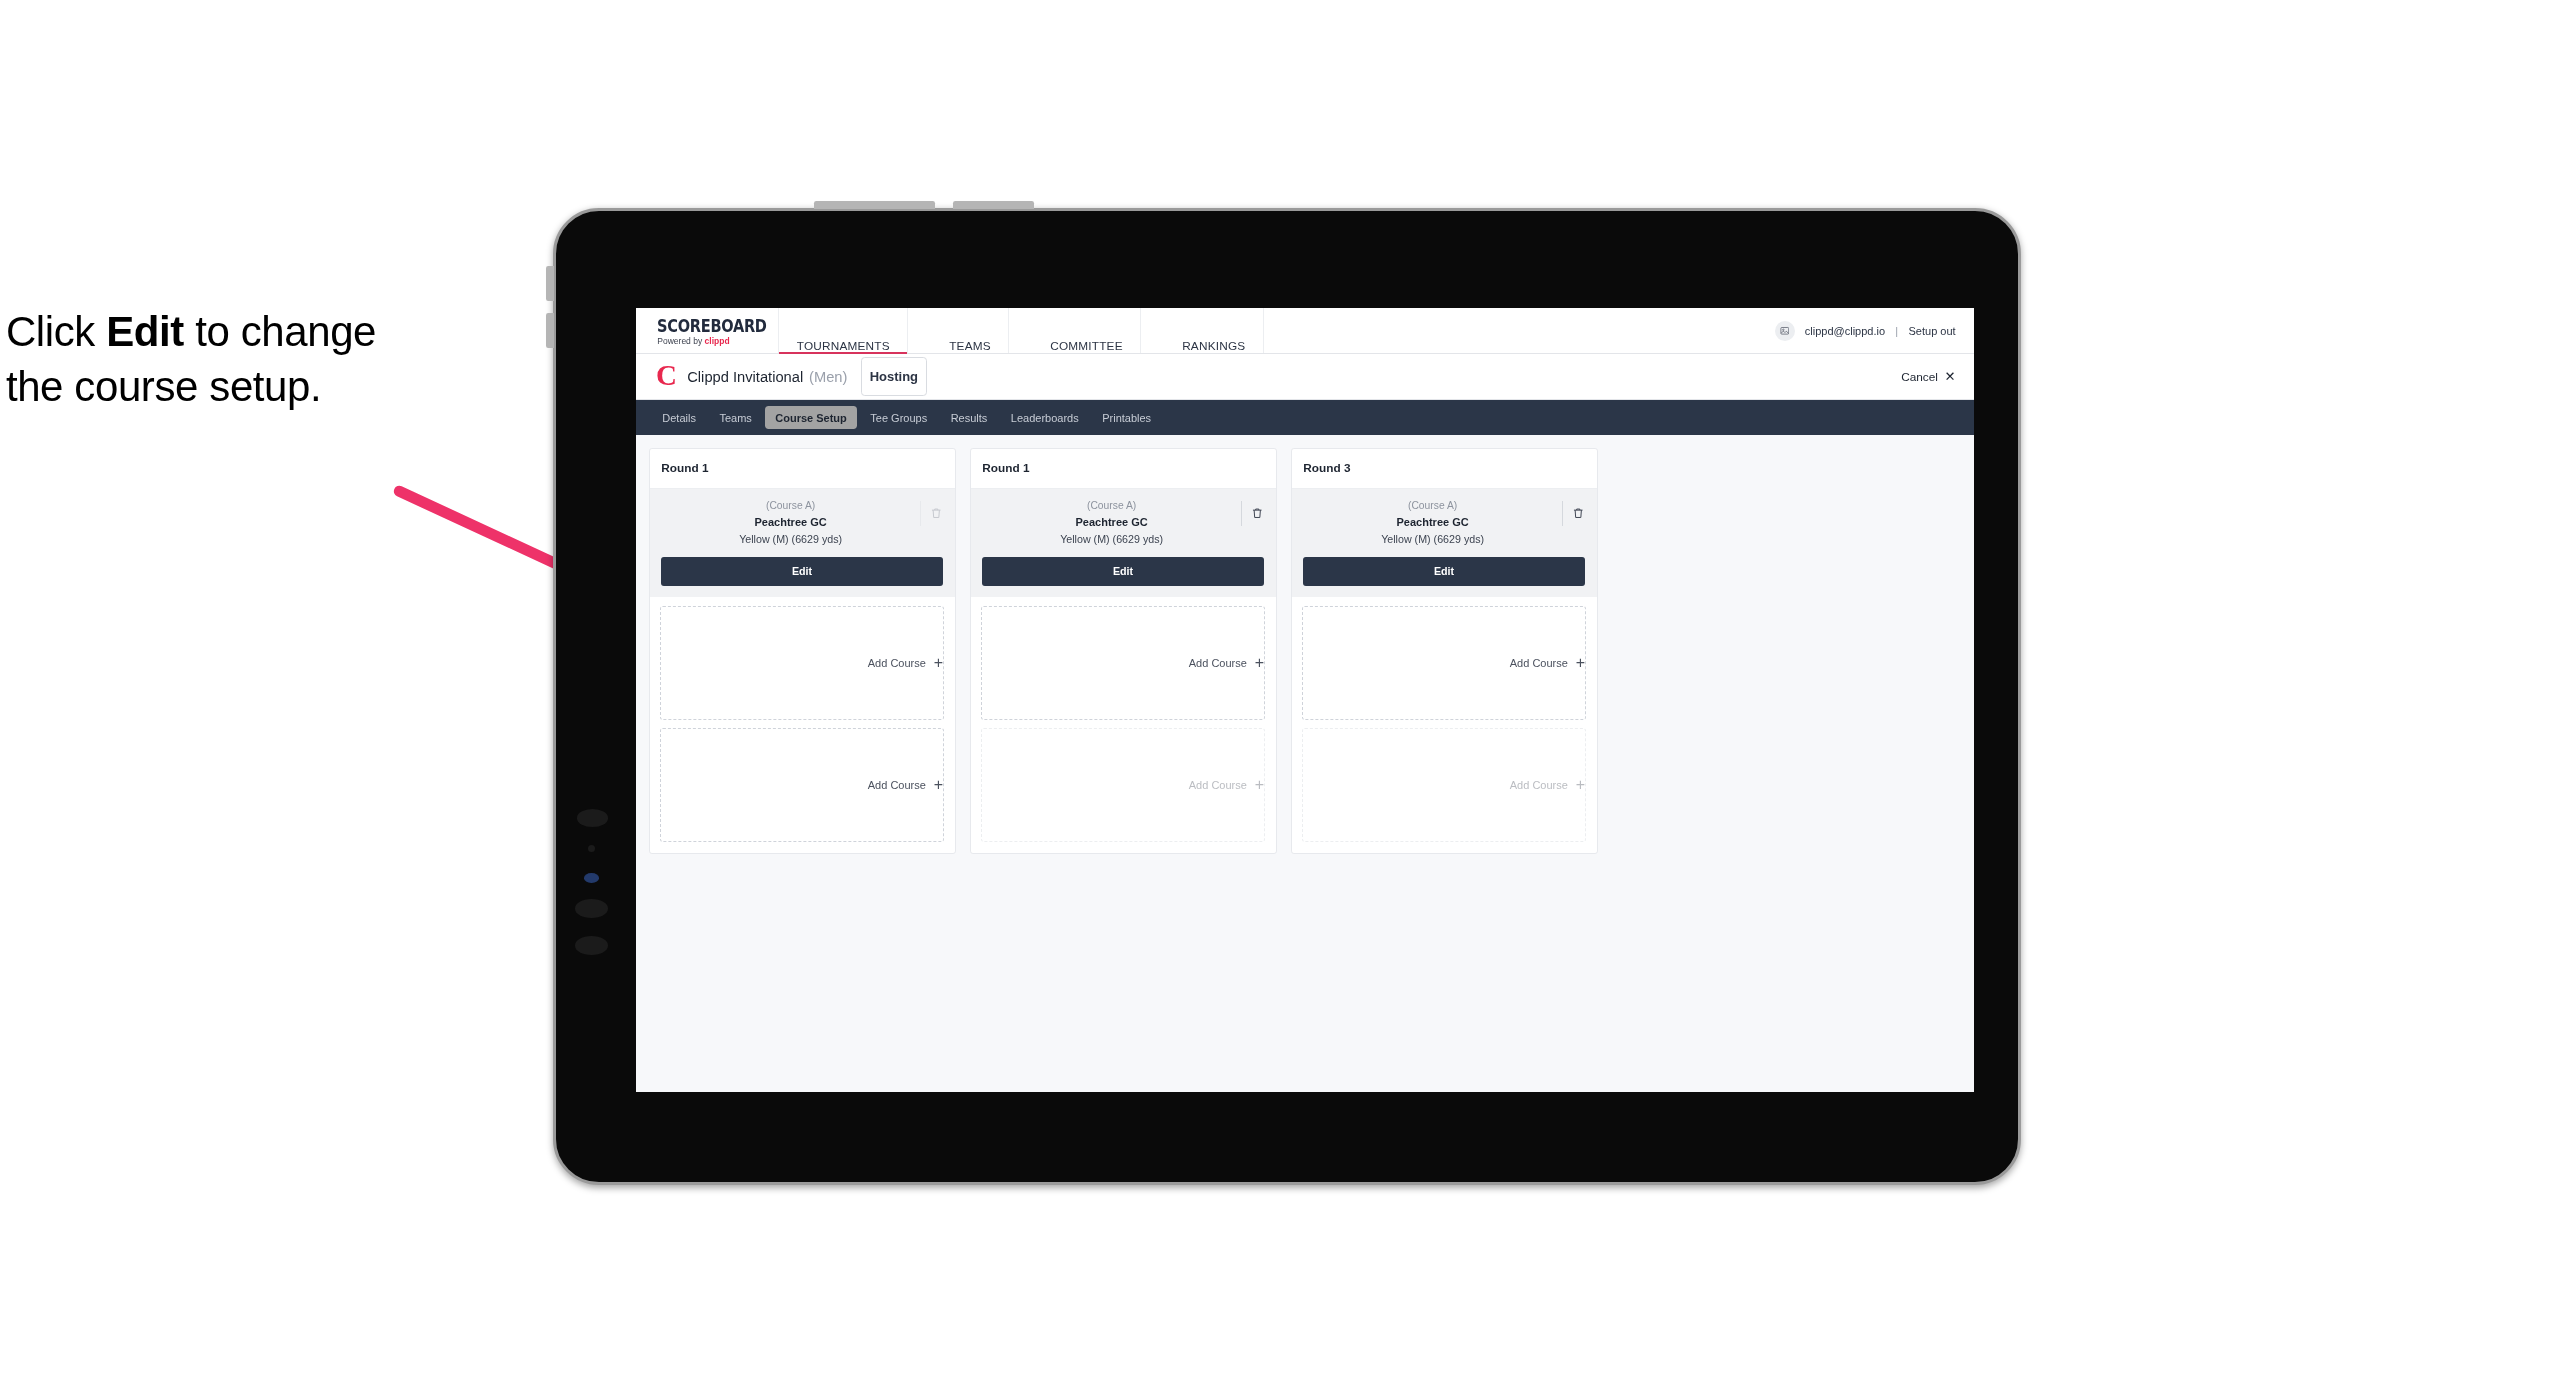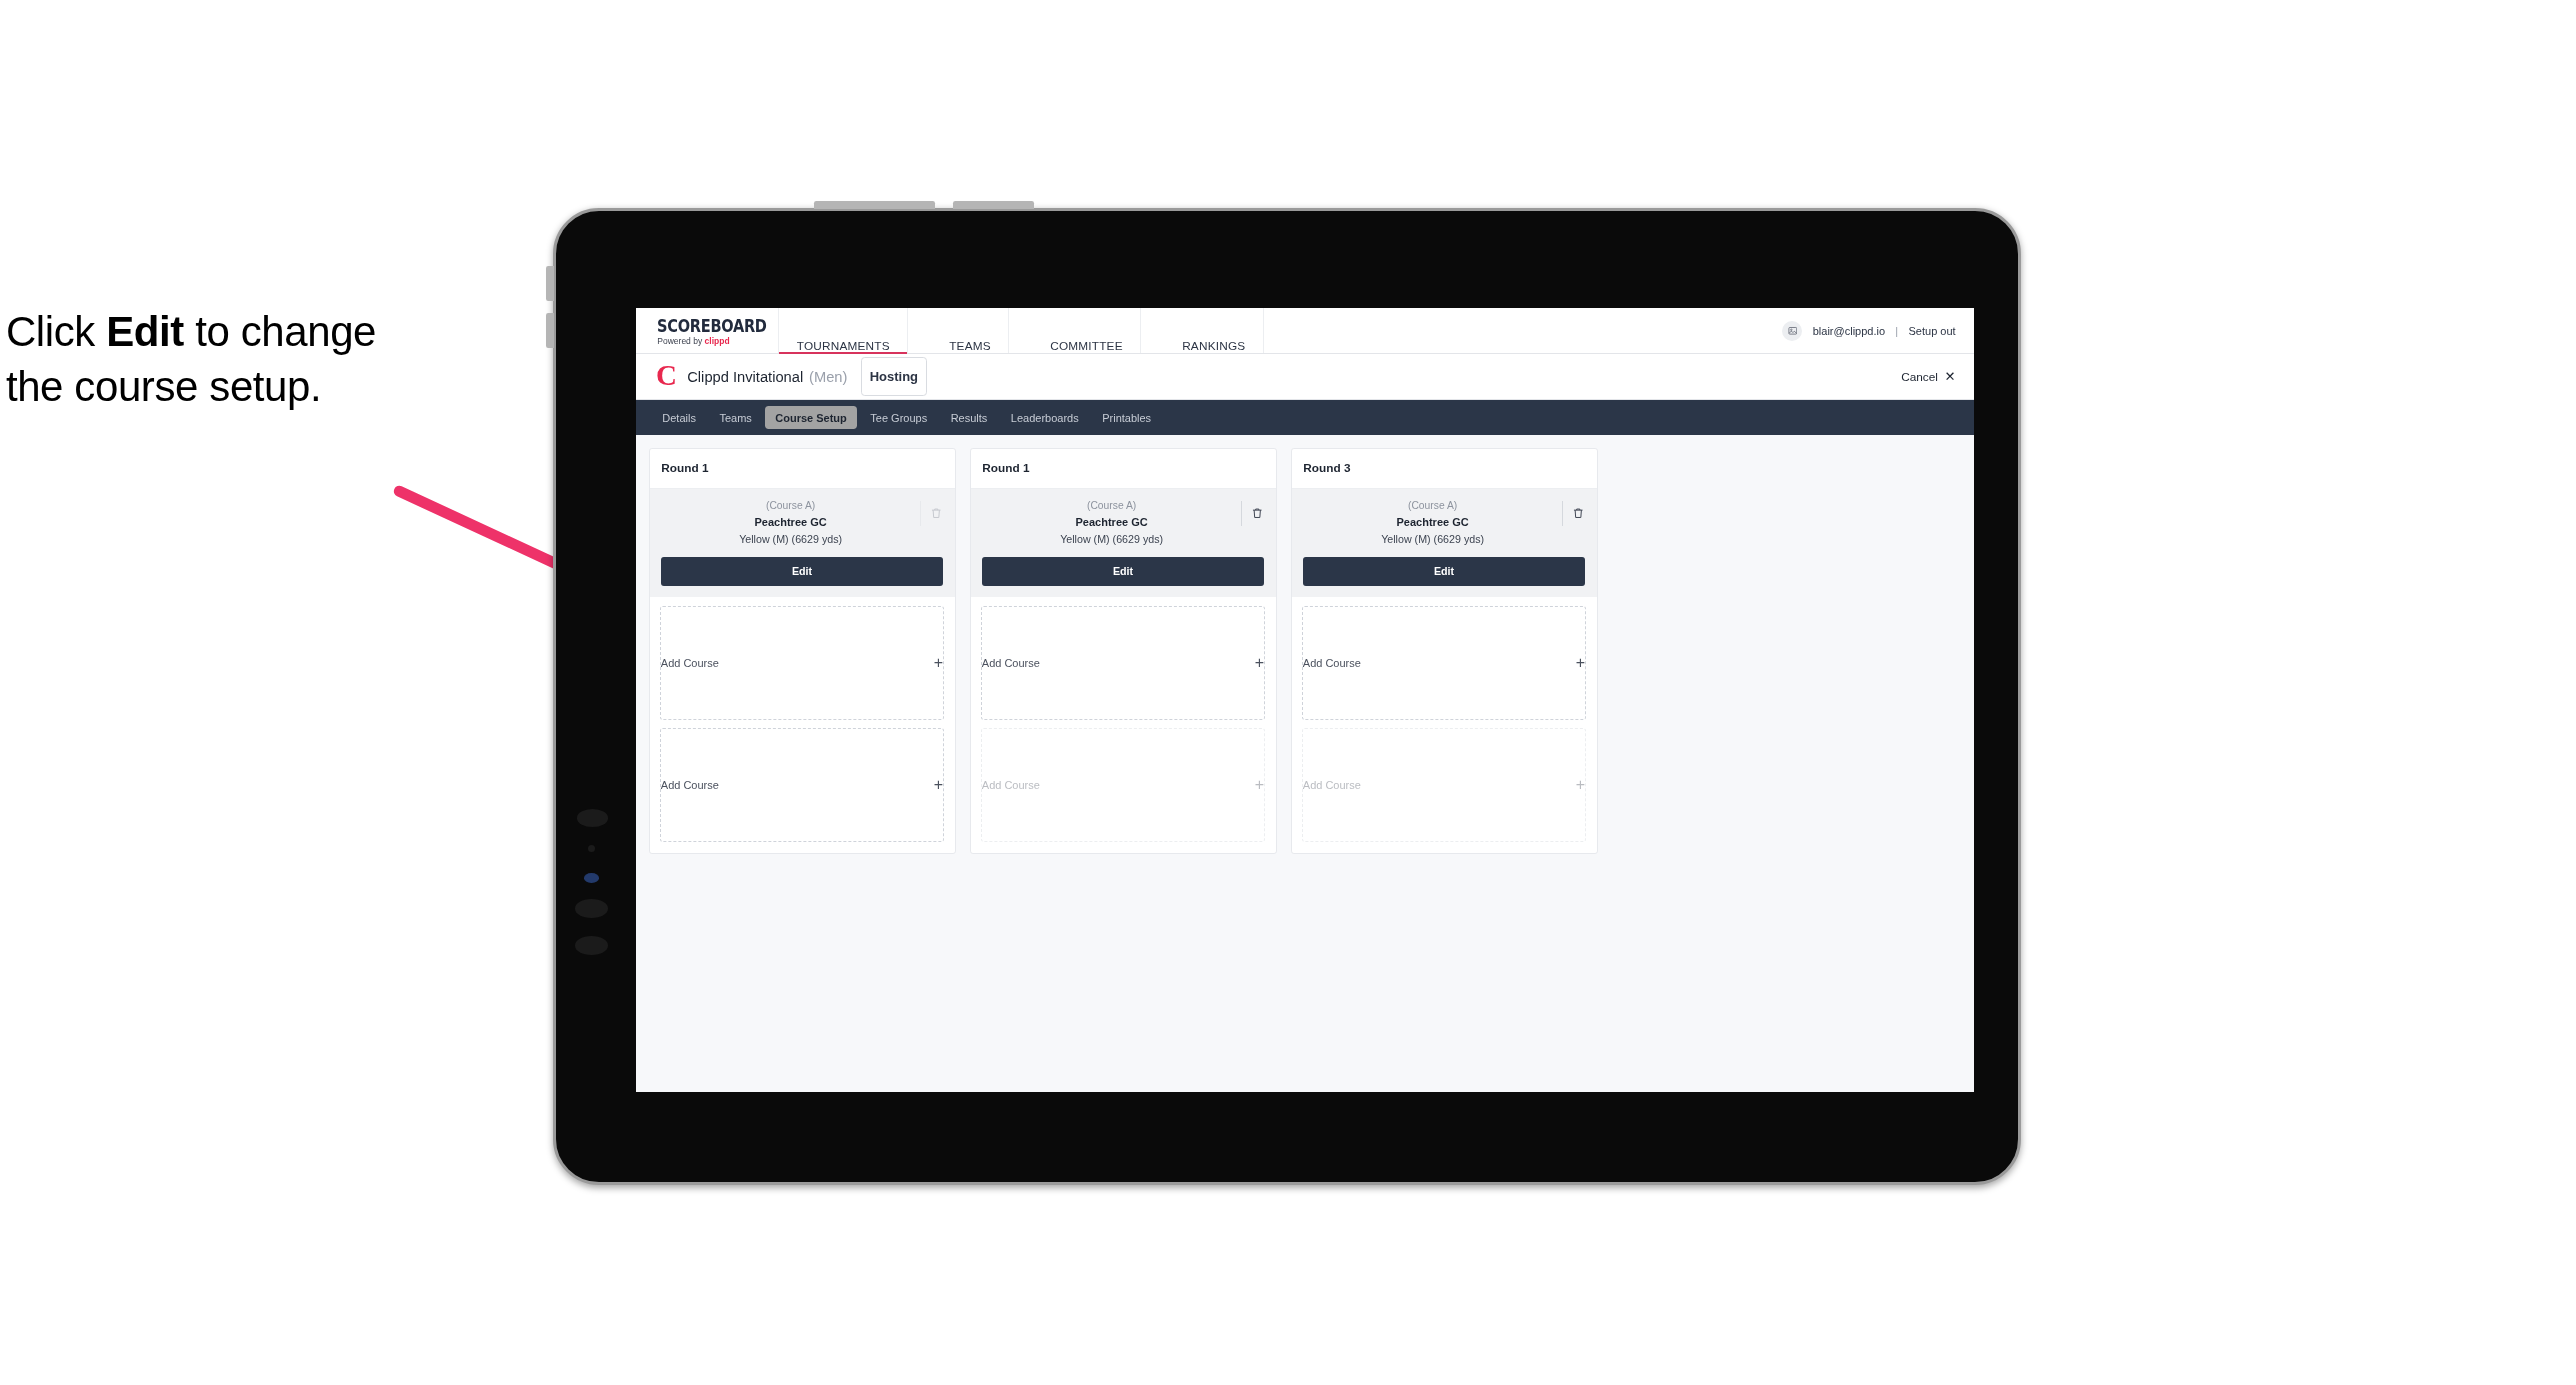--- a/index.html
+++ b/index.html
@@ -289,21 +289,21 @@
     font-size: 10.7px;
     font-weight: 700;
     cursor: pointer;
   }
 
   .add-course {
     margin-top: 8.8px;
     height: 114px;
     border: 0.7px dashed #cfd3da;
     border-radius: 2.9px;
-    display: flex; align-items: center; justify-content: space-between;
+    display: flex; align-items: center; justify-content: flex-end;
     gap: 8px;
     cursor: pointer;
     background: #ffffff;
   }
   .add-course.muted { opacity: 0.38; }
   .add-course .ac-label { font-size: 11px; color: #4b515e; }
   .add-course .ac-plus  { font-size: 16px; color: #4b515e; line-height: 1; font-weight: 300; }
 </style>
 </head>
 <body>
@@ -354,21 +354,21 @@
         </div>
 
         <div id="topnav-right">
           <div id="avatar">
             <svg viewBox="0 0 16 16" fill="none" stroke="#5b616d" stroke-width="1.3">
               <rect x="1.5" y="2.5" width="13" height="11" rx="1.5"></rect>
               <circle cx="5.6" cy="6.3" r="1.2"></circle>
               <path d="M2 12l3.6-3.6 2.6 2.6 2.3-2.3L14 12"></path>
             </svg>
           </div>
-          <span id="user-email">blair@clippd.io</span>
+          <span id="user-email">clippd@clippd.io</span>
           <span id="divider-pipe">|</span>
           <span id="signout">Setup out</span>
         </div>
       </div>
 
       <div id="titlebar">
         <div id="clippd-c">C</div>
         <span id="tourn-name">Clippd Invitational</span>
         <span id="tourn-gender">(Men)</span>
         <div id="hosting-badge">Hosting</div>

